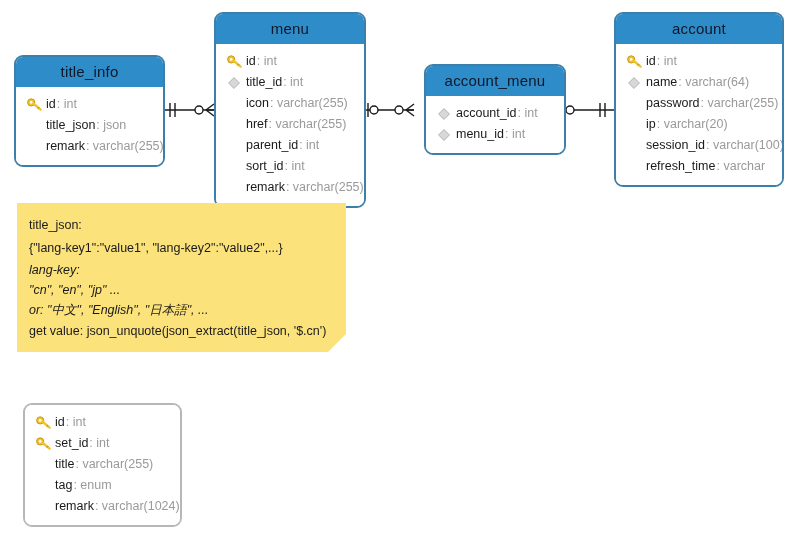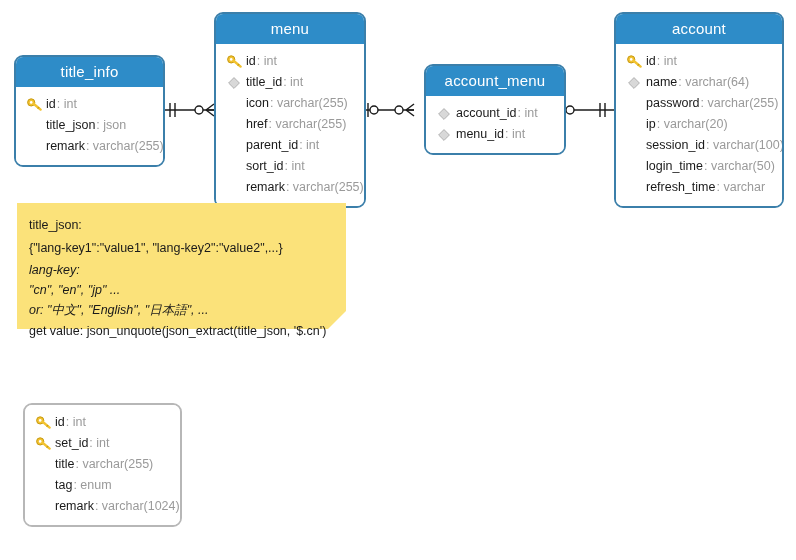--- a/index.html
+++ b/index.html
@@ -30,21 +30,21 @@
     border: 2px solid #b7b7b7;
   }
   .entity-header {
     text-align: center;
     font-size: 15px;
     padding: 6px 0 7px 0;
     letter-spacing: .2px;
   }
   .entity.blue > .entity-header {
     background: #2e8cc8;
-    color: #ffffff;
+    color: #0f172a;
   }
   .entity.gray > .entity-header {
     background: #c2c2c2;
     color: #333333;
   }
   .entity-body {
     padding: 7px 0 8px 0;
     background: #ffffff;
   }
   .field {
@@ -309,36 +309,31 @@
       <span class="fname">ip</span>
         <span class="ftype">:&nbsp;<span>varchar(20)</span></span>
     </div>
 
     <div class="field">
       <span class="marker"></span>
       <span class="fname">session_id</span>
         <span class="ftype">:&nbsp;<span>varchar(100)</span></span>
     </div>
 
-    <div class="field">
-      <span class="marker"></span>
-      <span class="fname">login_time</span>
-        <span class="ftype">:&nbsp;<span>varchar(50)</span></span>
-    </div>
 
     <div class="field">
       <span class="marker"></span>
       <span class="fname">refresh_time</span>
         <span class="ftype">:&nbsp;<span>varchar</span></span>
     </div>
 
   </div>
 </div>
 
-<div class="note" style="left:17px; top:203px; width:329px; height:126px;">
+<div class="note" style="left:17px; top:203px; width:329px; height:149px;">
   <div class="nline">title_json:</div>
   <div class="nline">{"lang-key1":"value1", "lang-key2":"value2",...}</div>
   <div class="nline tight">lang-key:</div>
   <div class="nline tight">"cn", "en", "jp" ...</div>
   <div class="nline tight">or: "中文", "English", "日本語", ...</div>
   <div class="nline">get value: json_unquote(json_extract(title_json, '$.cn')</div>
   <span class="note-fold"></span>
 </div>
 
 <div class="entity gray" style="left:23px; top:403px; width:159px;">

